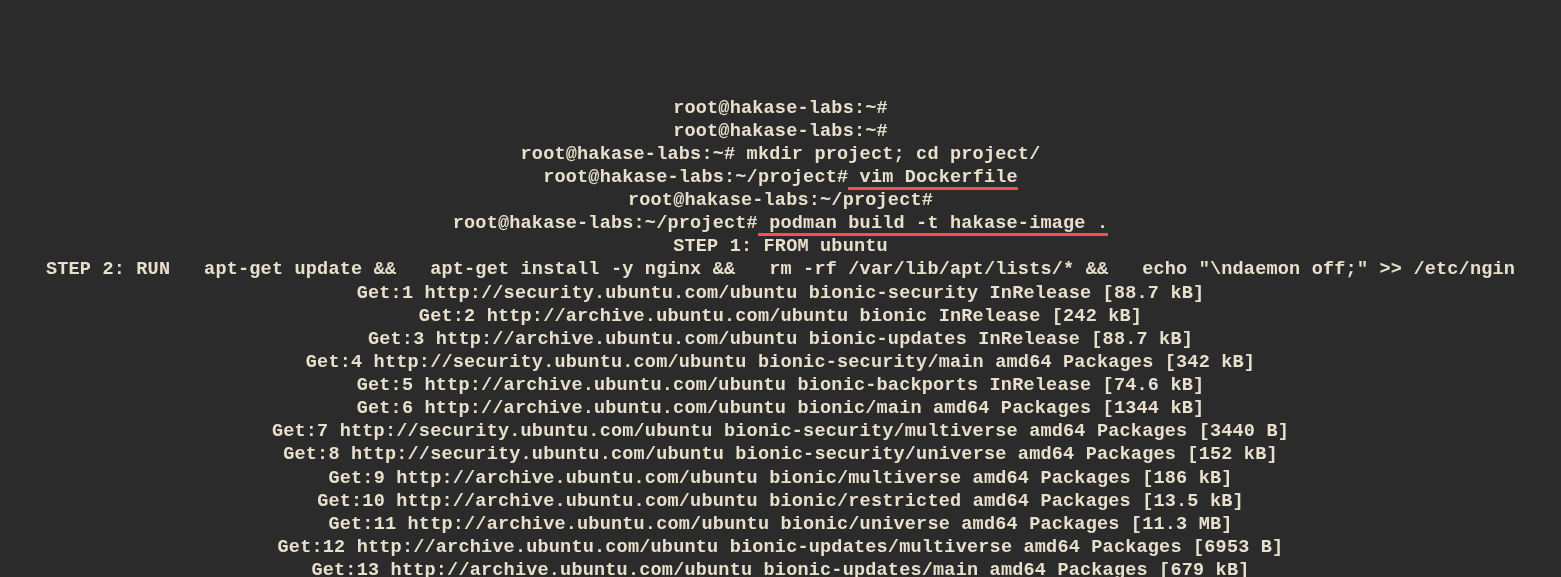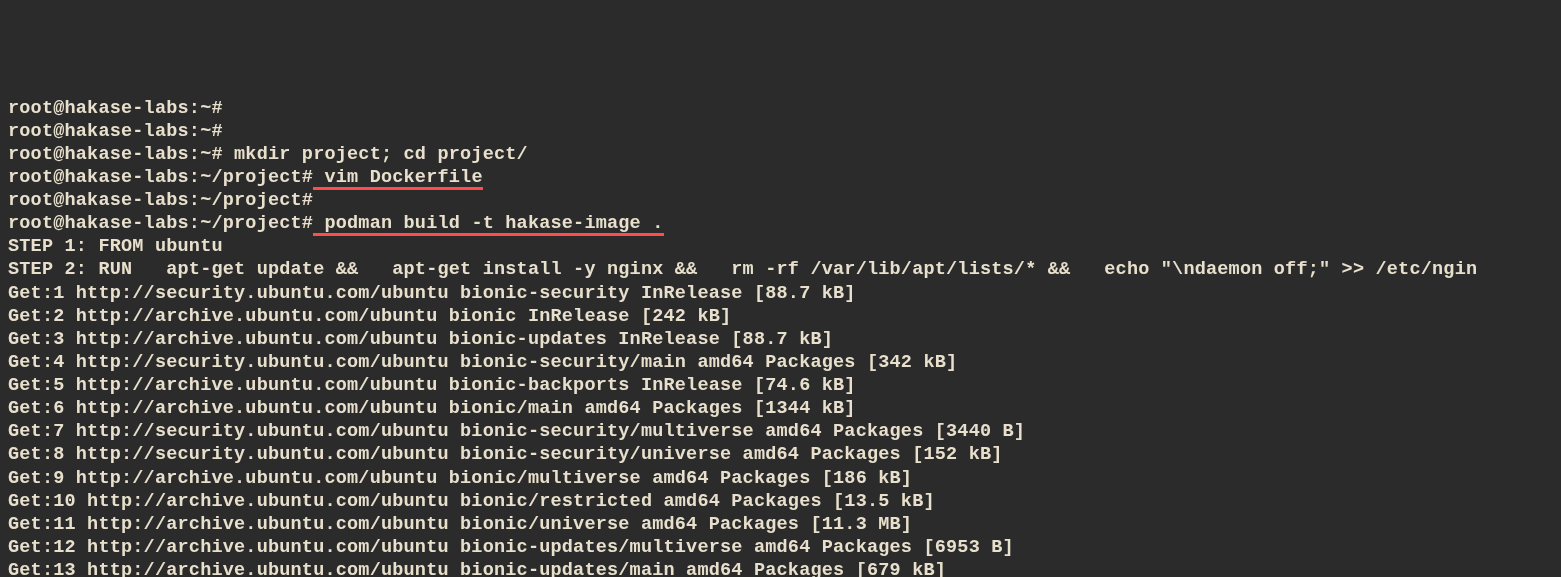--- a/index.html
+++ b/index.html
@@ -17,20 +17,21 @@
       white-space: pre;
       overflow: hidden;
       width: 1561px;
       height: 577px;
       font-weight: bold;
       letter-spacing: 0.2px;
     }
     .line {
       display: block;
       position: relative;
+      text-align: center;
     }
     .underline-red {
       position: relative;
     }
     .underline-red::after {
       content: "";
       position: absolute;
       left: 0;
       right: 0;
       bottom: -2px;

